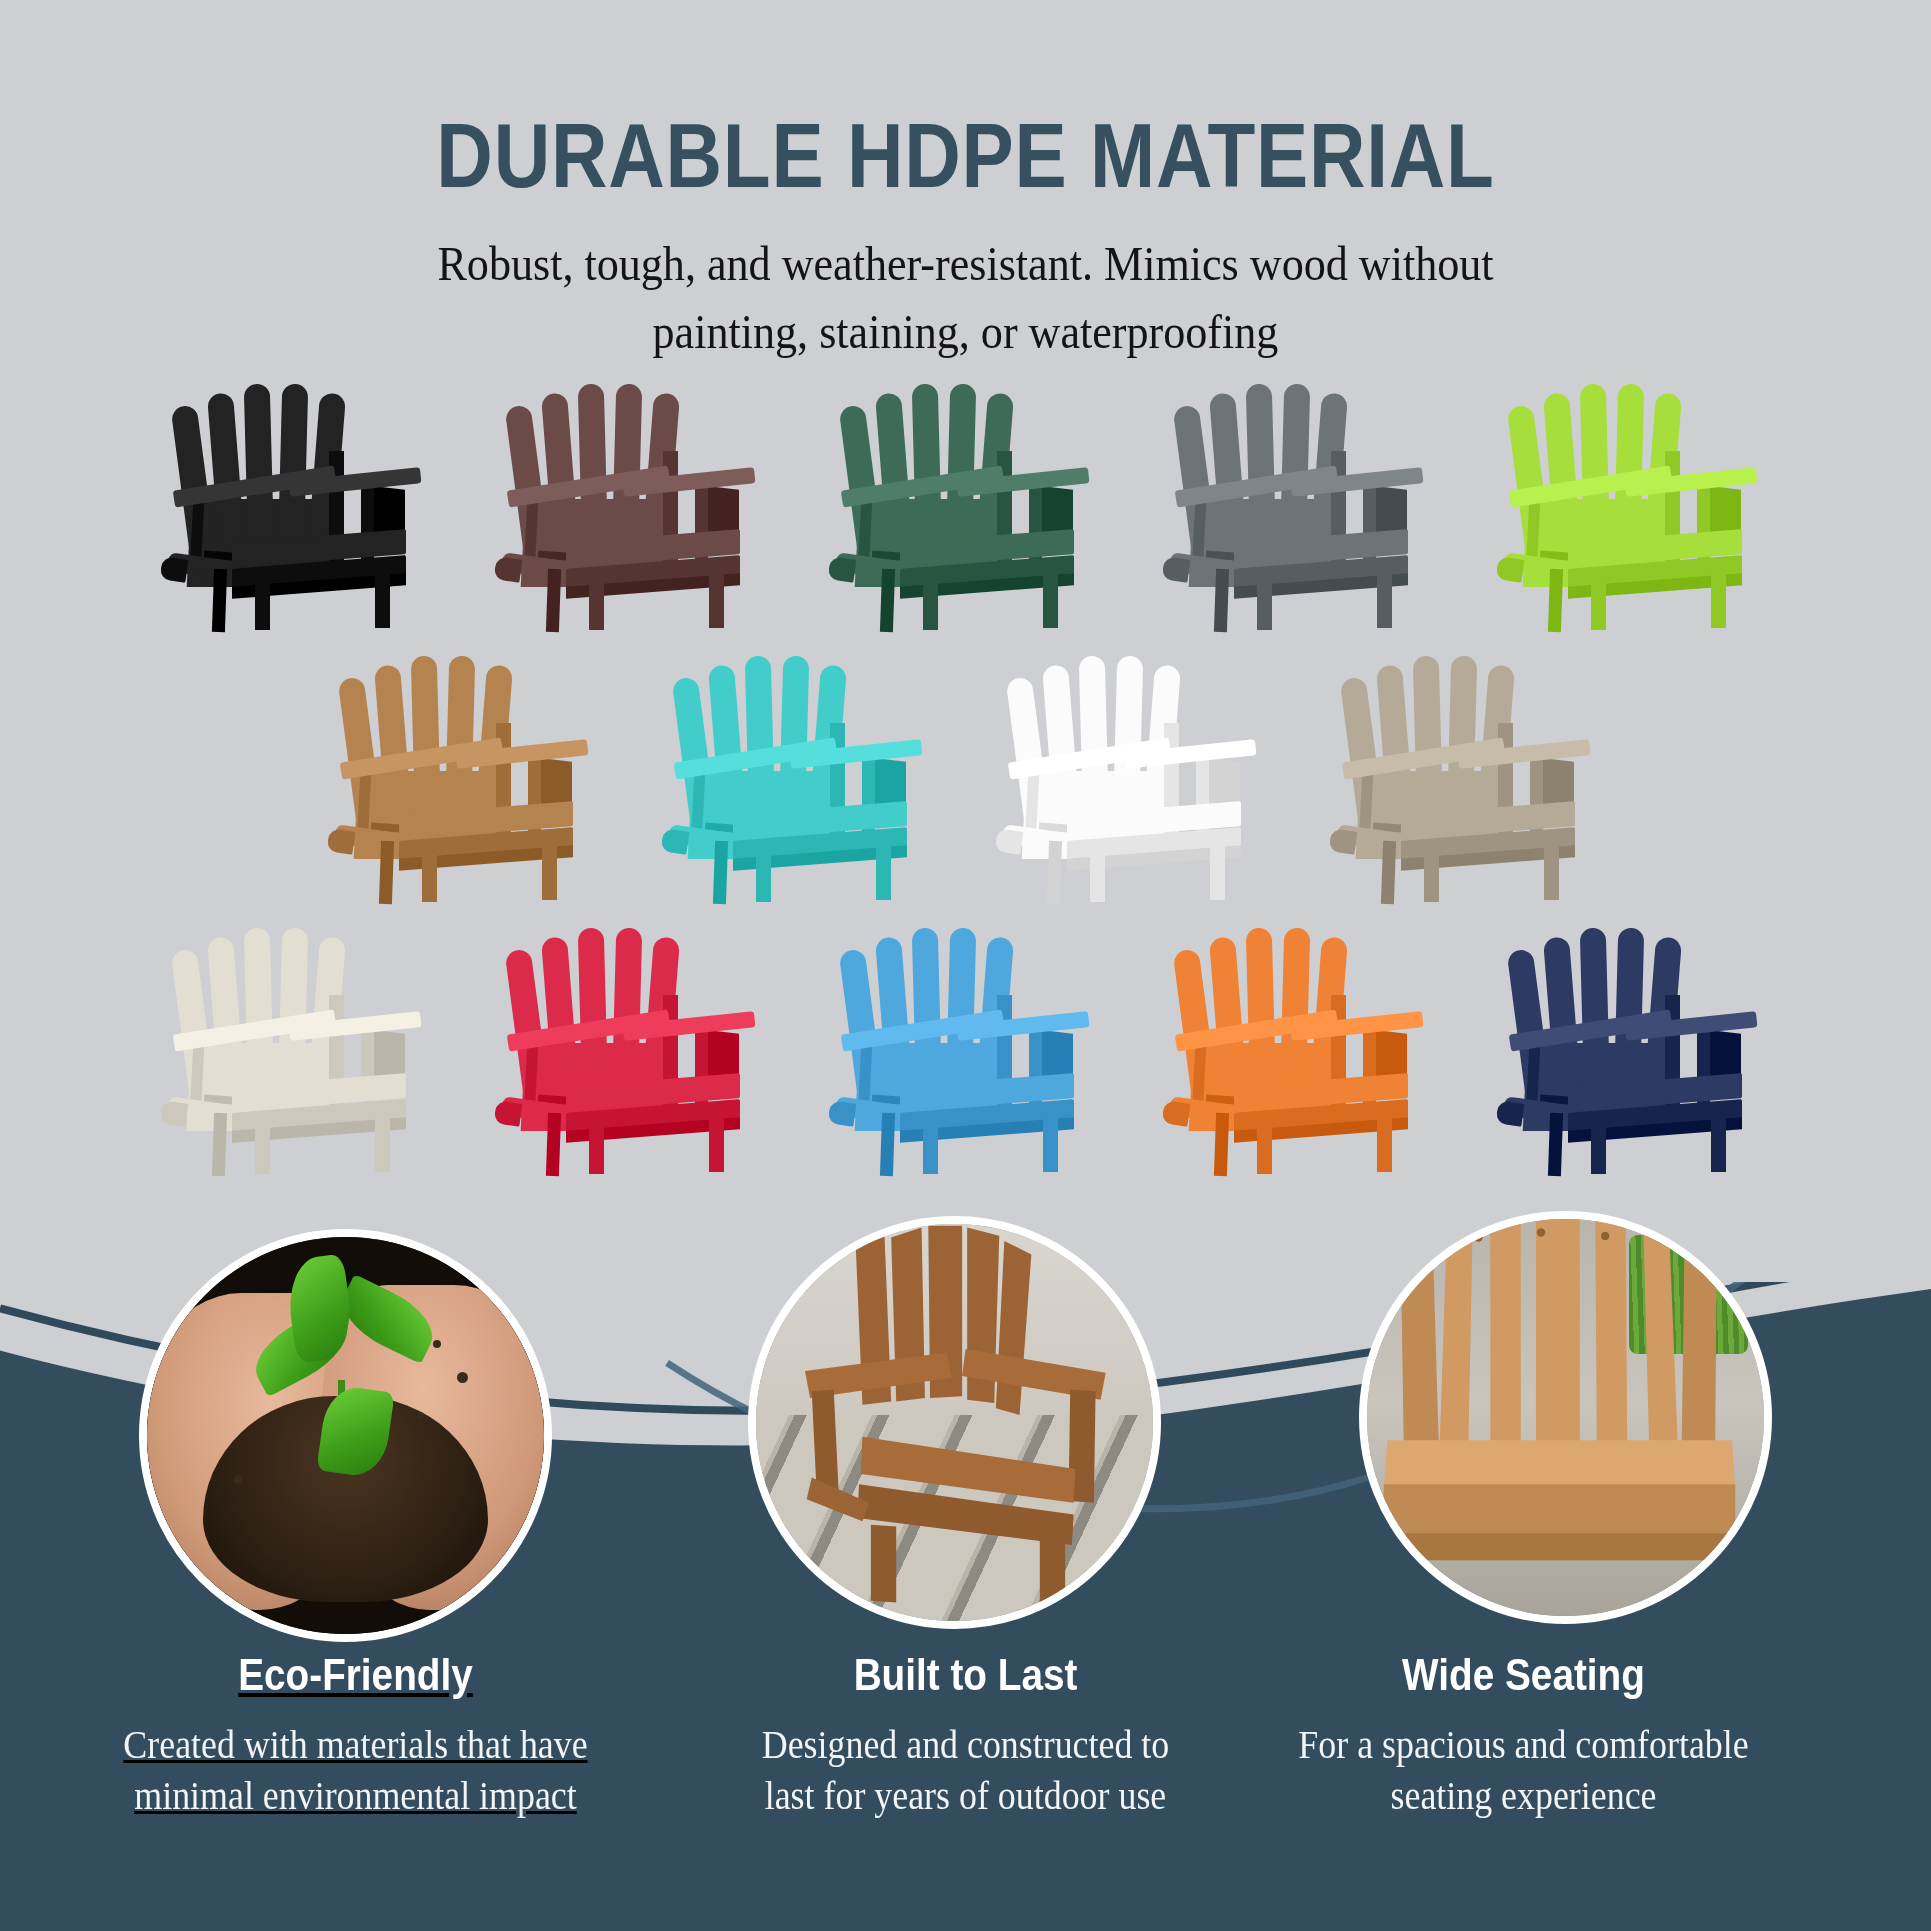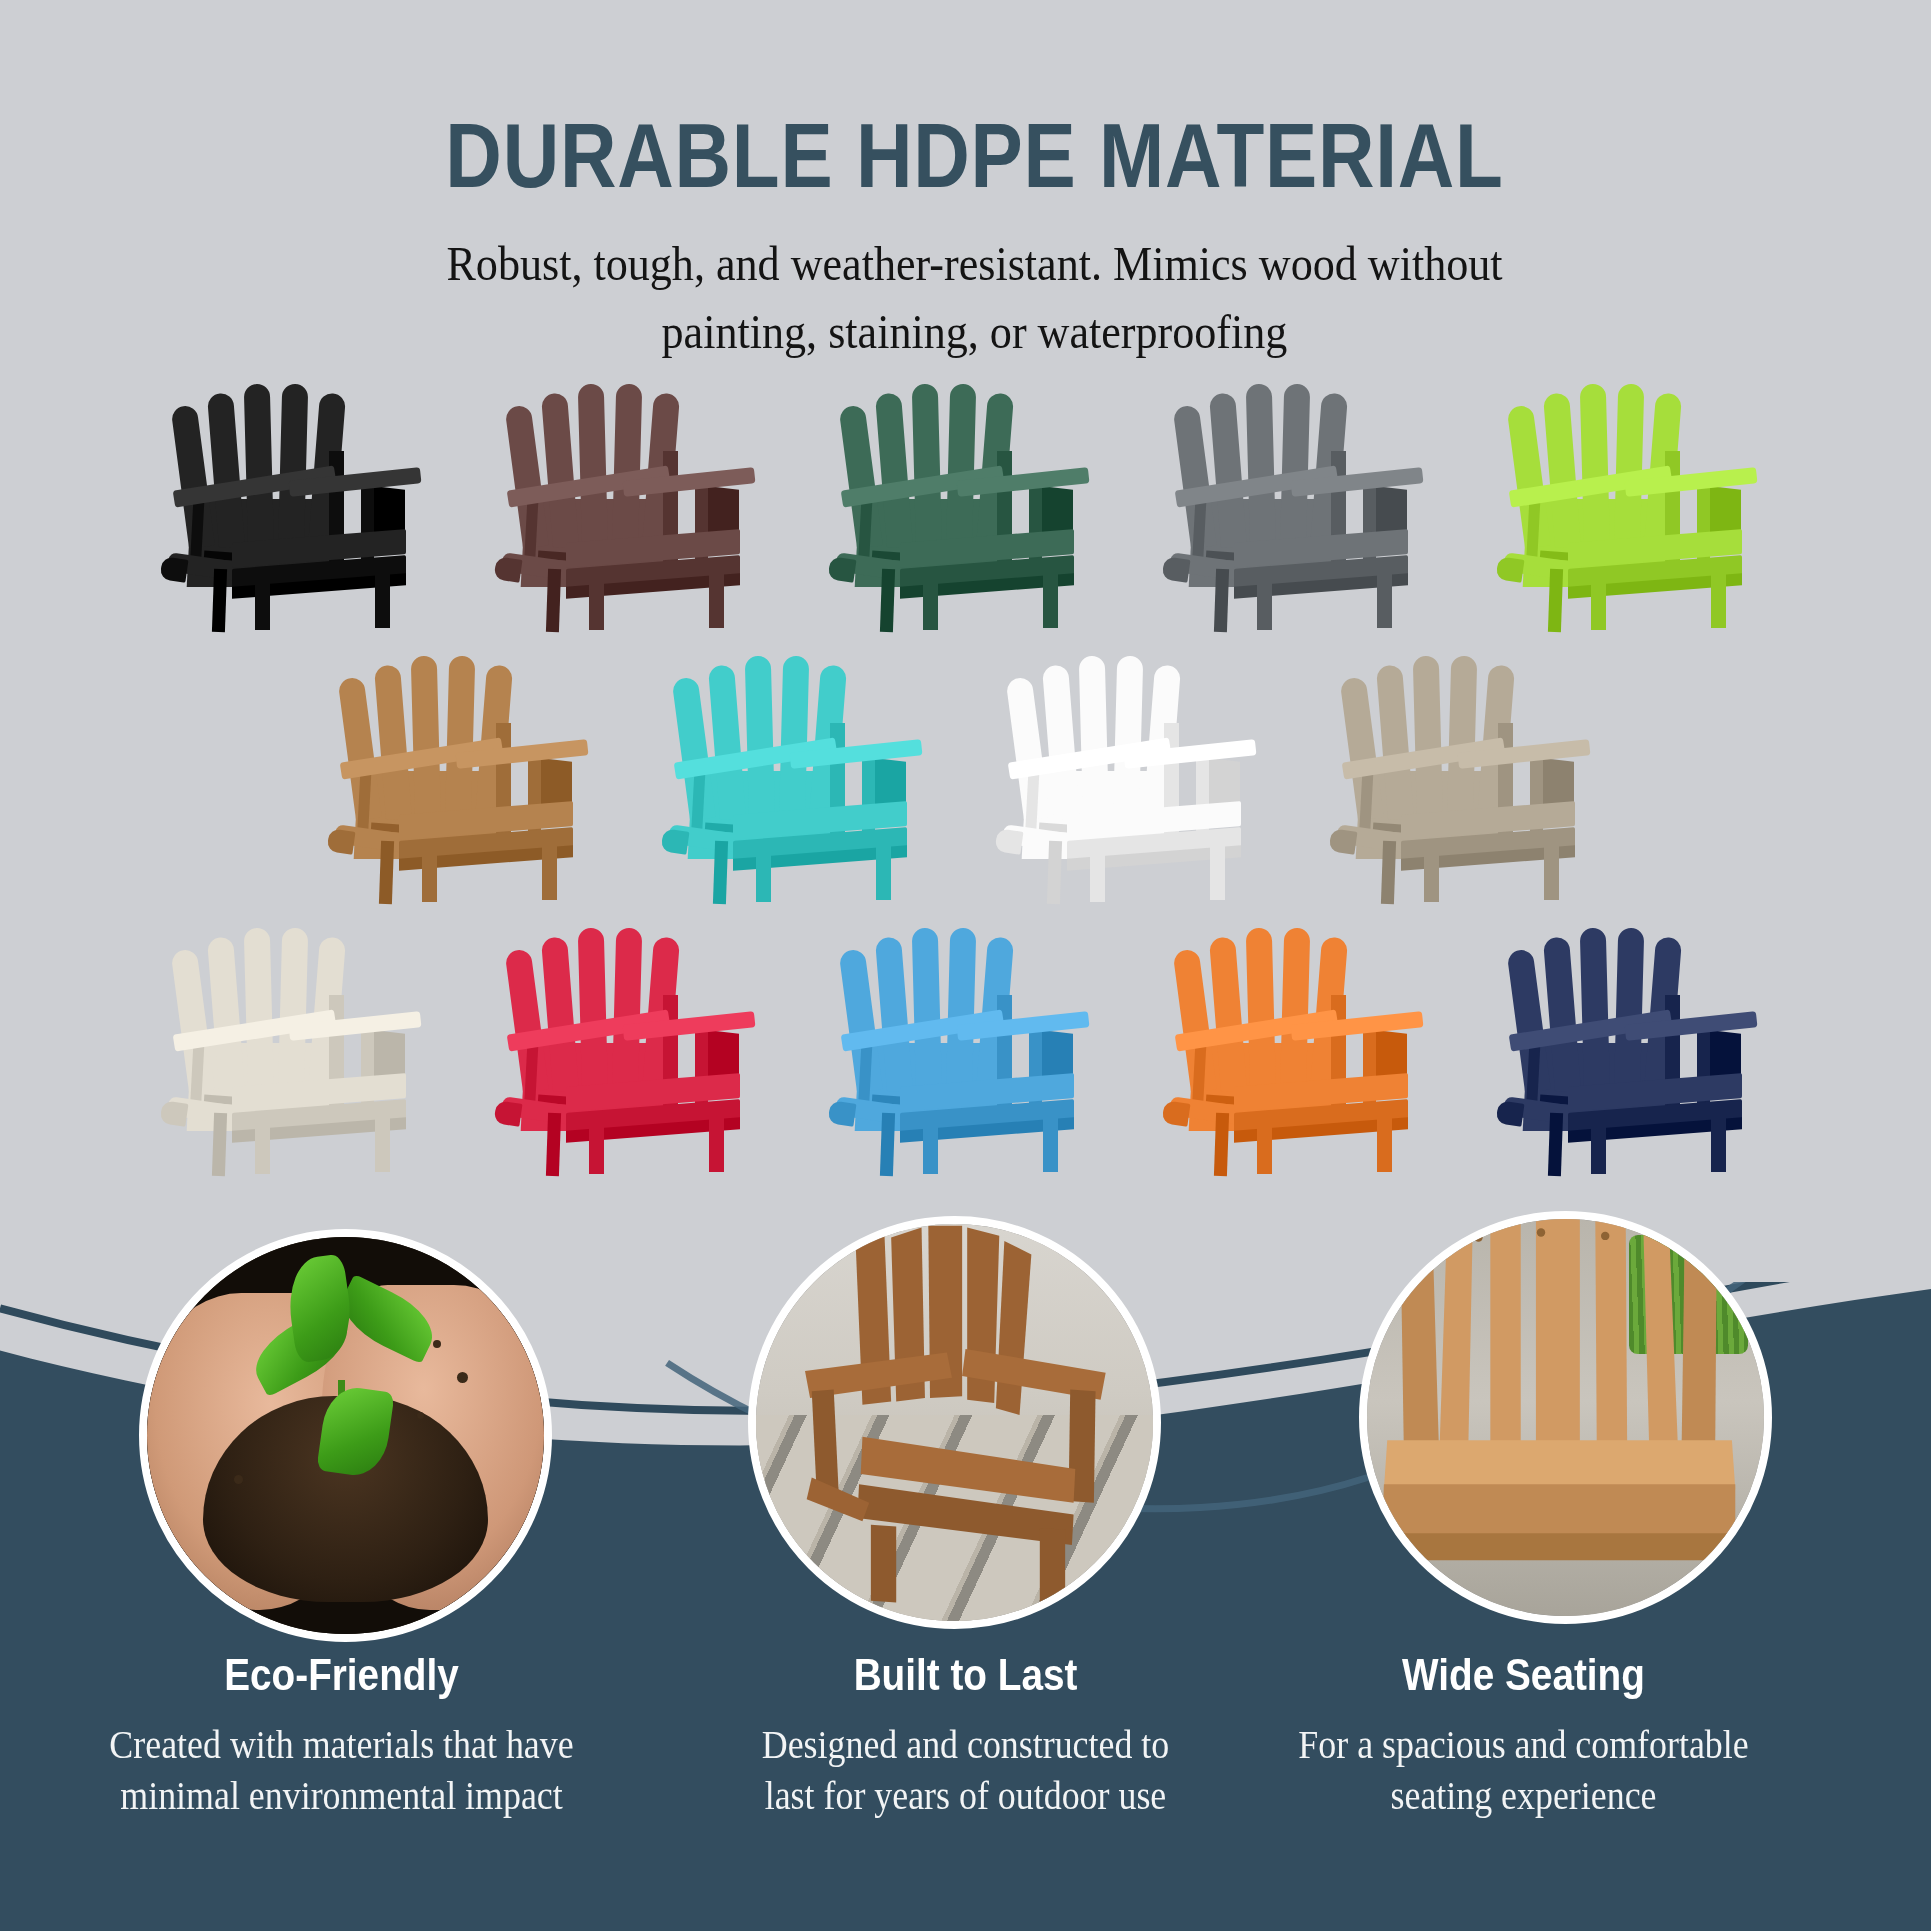--- a/index.html
+++ b/index.html
@@ -5,21 +5,21 @@
   * { margin:0; padding:0; box-sizing:border-box; }
   html,body { width:1931px; height:1931px; }
   body {
     background:#CDCFD3;
     font-family:"Liberation Sans", sans-serif;
     position:relative;
     overflow:hidden;
   }
 
   
-  #header { position:absolute; top:0; left:9px; width:1610px; height:351px; z-index:5;padding-left:12px; }
+  #header { position:absolute; top:0; left:0; width:1610px; height:351px; z-index:5;padding-left:12px; }
   #title {
     position:absolute; top:104px; left:0; width:1931px;
     text-align:center;
     font-family:"Liberation Sans", sans-serif;
     font-weight:bold;
     font-size:91px;
     letter-spacing:0.9px;
     color:#36505F;
     transform:scaleX(0.86);
     white-space:nowrap;
@@ -148,21 +148,21 @@
     position:absolute; left:47px; top:186px; width:70px; height:8px;
     background:var(--cd2);
     transform:rotate(4deg);
     opacity:.85;
   }
 
   
   #wave { position:absolute; top:1282px; left:0; width:1931px; height:650px; z-index:2; }
   #footer-text { position:absolute; top:1650px; left:0; width:1931px; z-index:8; }
   .fcol { position:absolute; width:579px; text-align:center; }
-  #fc1 { left:52px; }
+  #fc1 { left:66px;text-decoration:underline; }
   #fc2 { left:676px; }
   #fc3 { left:1234px; }
   .fhead {
     font-family:"Liberation Sans", sans-serif;
     font-weight:bold;
     font-size:44px;
     color:#FFFFFF;
     transform:scaleX(0.88);
     margin-bottom:19.3px;
   }

